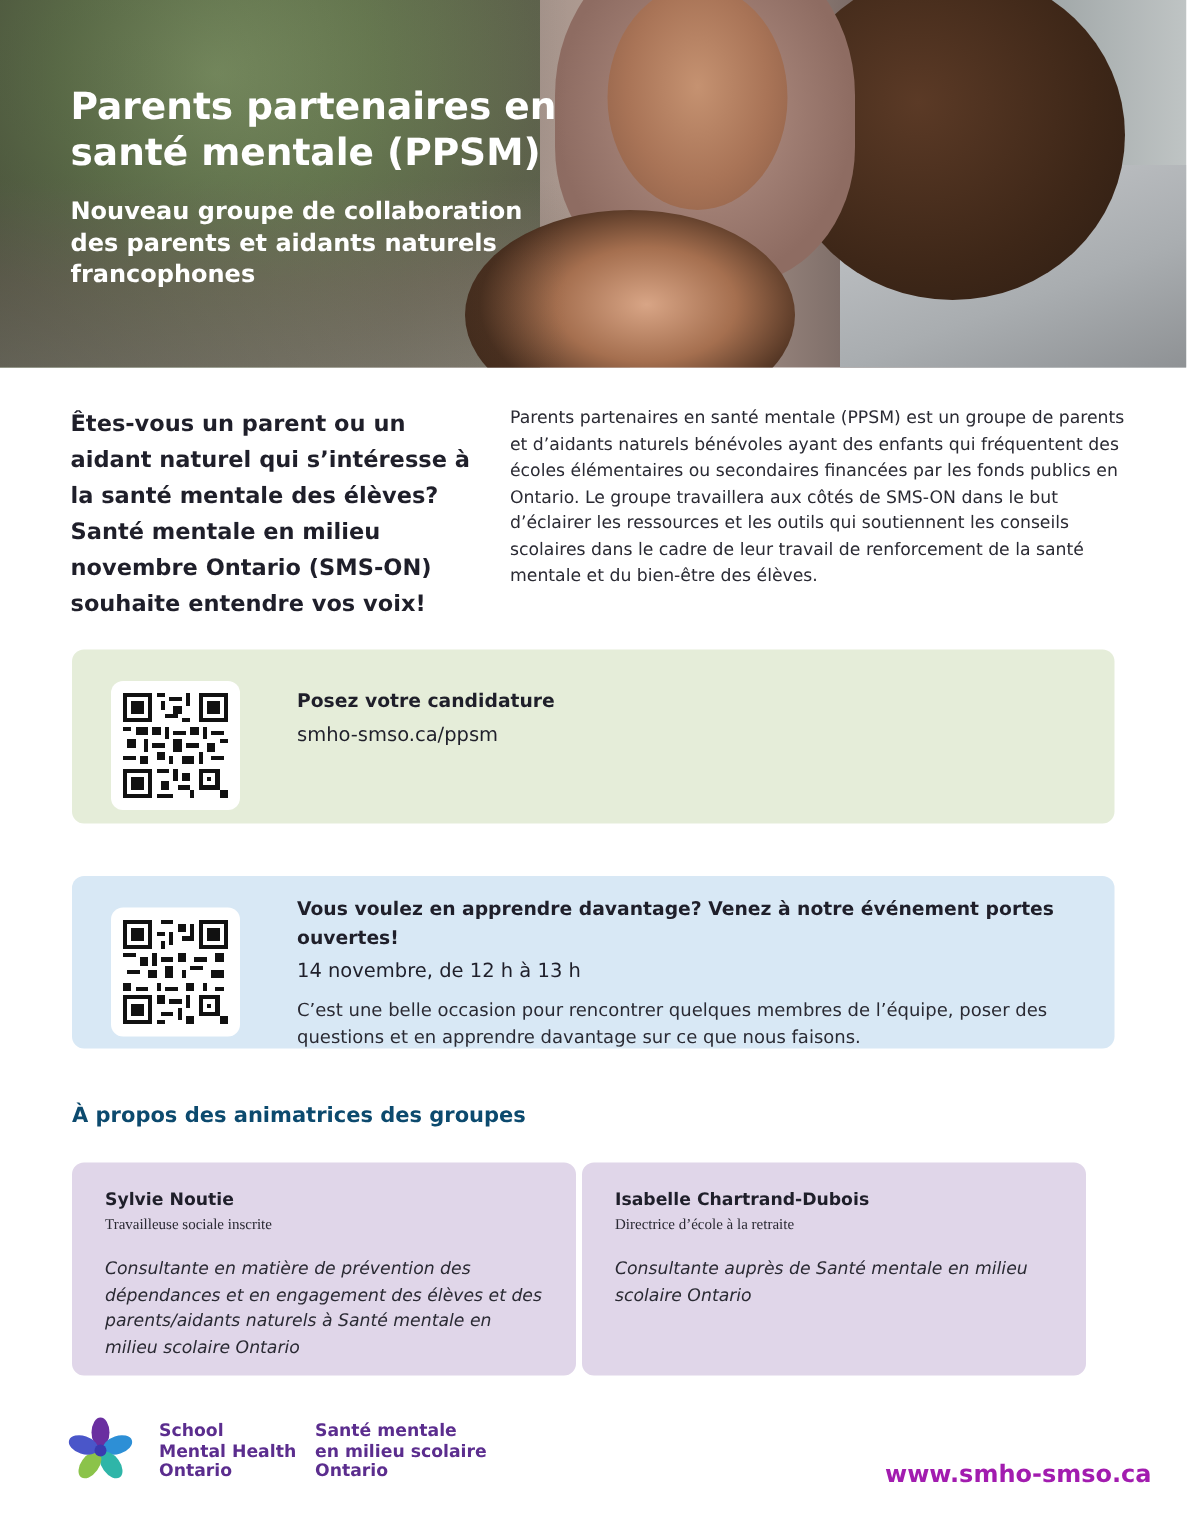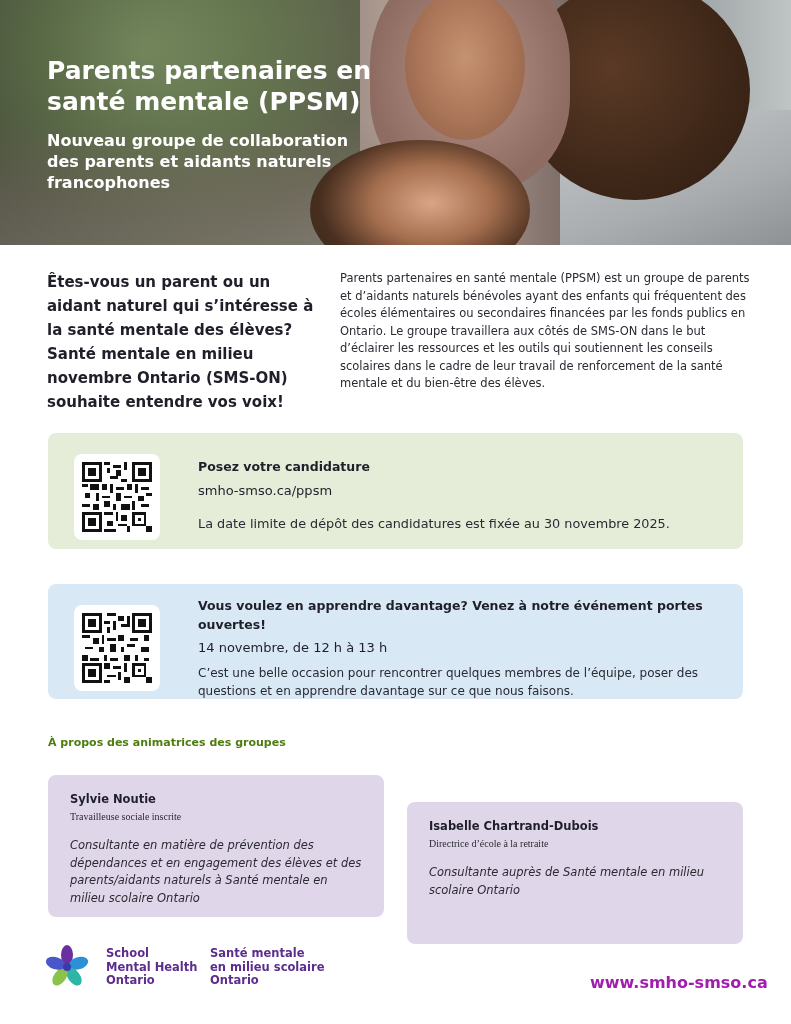--- a/index.html
+++ b/index.html
@@ -52,24 +52,24 @@
     .card-line { position: absolute; left: 150px; font-size: 13px; line-height: 19px; color: #1f1f2a; }
     .card-text { position: absolute; left: 150px; font-size: 12px; line-height: 18px; color: #2a2a33; }
     .card.green .card-title { top: 24px; }
     .card.green .card-line { top: 48px; }
     .card.green .card-text { top: 82px; font-size: 12.8px; }
     .card.blue .card-title { top: 12px; width: 530px; }
     .card.blue .card-line { top: 54px; }
     .card.blue .card-text { top: 80px; width: 520px; }
 
     
-    .about-heading { position: absolute; left: 48px; top: 736px; font-size: 11px; font-weight: bold; color: #4d7c0f; }
+    .about-heading { position: absolute; left: 48px; top: 736px; font-size: 14px; font-weight: bold; color: #0c4a6e; }
     .person-card { position: absolute; top: 775px; width: 336px; height: 142px; background: #e0d6e9; border-radius: 8px; padding: 16px 22px; }
     .person-card.left { left: 48px; }
-    .person-card.right { left: 407px; margin-top: 27px; }
+    .person-card.right { left: 388px; }
     .person-name { font-size: 11.5px; line-height: 17px; font-weight: bold; color: #1f1f2a; }
     .person-role { font-size: 10px; line-height: 17px; color: #2a2a33; font-family: Liberation Serif, serif; }
     .person-desc { margin-top: 12px; font-size: 11.5px; line-height: 17.5px; color: #2a2a33; font-style: italic; }
 
     
     .footer-logo { position: absolute; left: 44px; top: 944px; width: 46px; height: 46px; }
     .footer-en { position: absolute; left: 106px; top: 947px; font-size: 11.5px; line-height: 13.5px; font-weight: bold; color: #5b2d8e; }
     .footer-fr { position: absolute; left: 210px; top: 947px; font-size: 11.5px; line-height: 13.5px; font-weight: bold; color: #5b2d8e; }
     .footer-url { position: absolute; left: 590px; top: 973px; font-size: 16px; font-weight: bold; color: #a21caf; }
   </style>
@@ -144,21 +144,20 @@
         <rect x="9" y="21" width="2" height="2"></rect>
           <rect x="13" y="22" width="3" height="1"></rect>
           <rect x="8" y="24" width="4" height="1"></rect>
           <rect x="16" y="23" width="1" height="2"></rect>
           <rect x="23" y="23" width="2" height="2"></rect>
       </g>
     </svg>
   </div>
   <div class="card-title">Posez votre candidature</div>
   <div class="card-line">smho-smso.ca/ppsm</div>
-  <div class="card-text">La date limite de dépôt des candidatures est fixée au 30 novembre 2025.</div>
 </div>
 
 <div class="card blue">
   <div class="qr-wrap">
     <svg class="qr" viewBox="0 0 25 25" shape-rendering="crispEdges">
       <rect width="25" height="25" fill="#fff"></rect>
       <g fill="#111">
         <rect x="0" y="0" width="7" height="7"></rect>
           <rect x="1" y="1" width="5" height="5" fill="#fff"></rect>
           <rect x="2" y="2" width="3" height="3"></rect>

